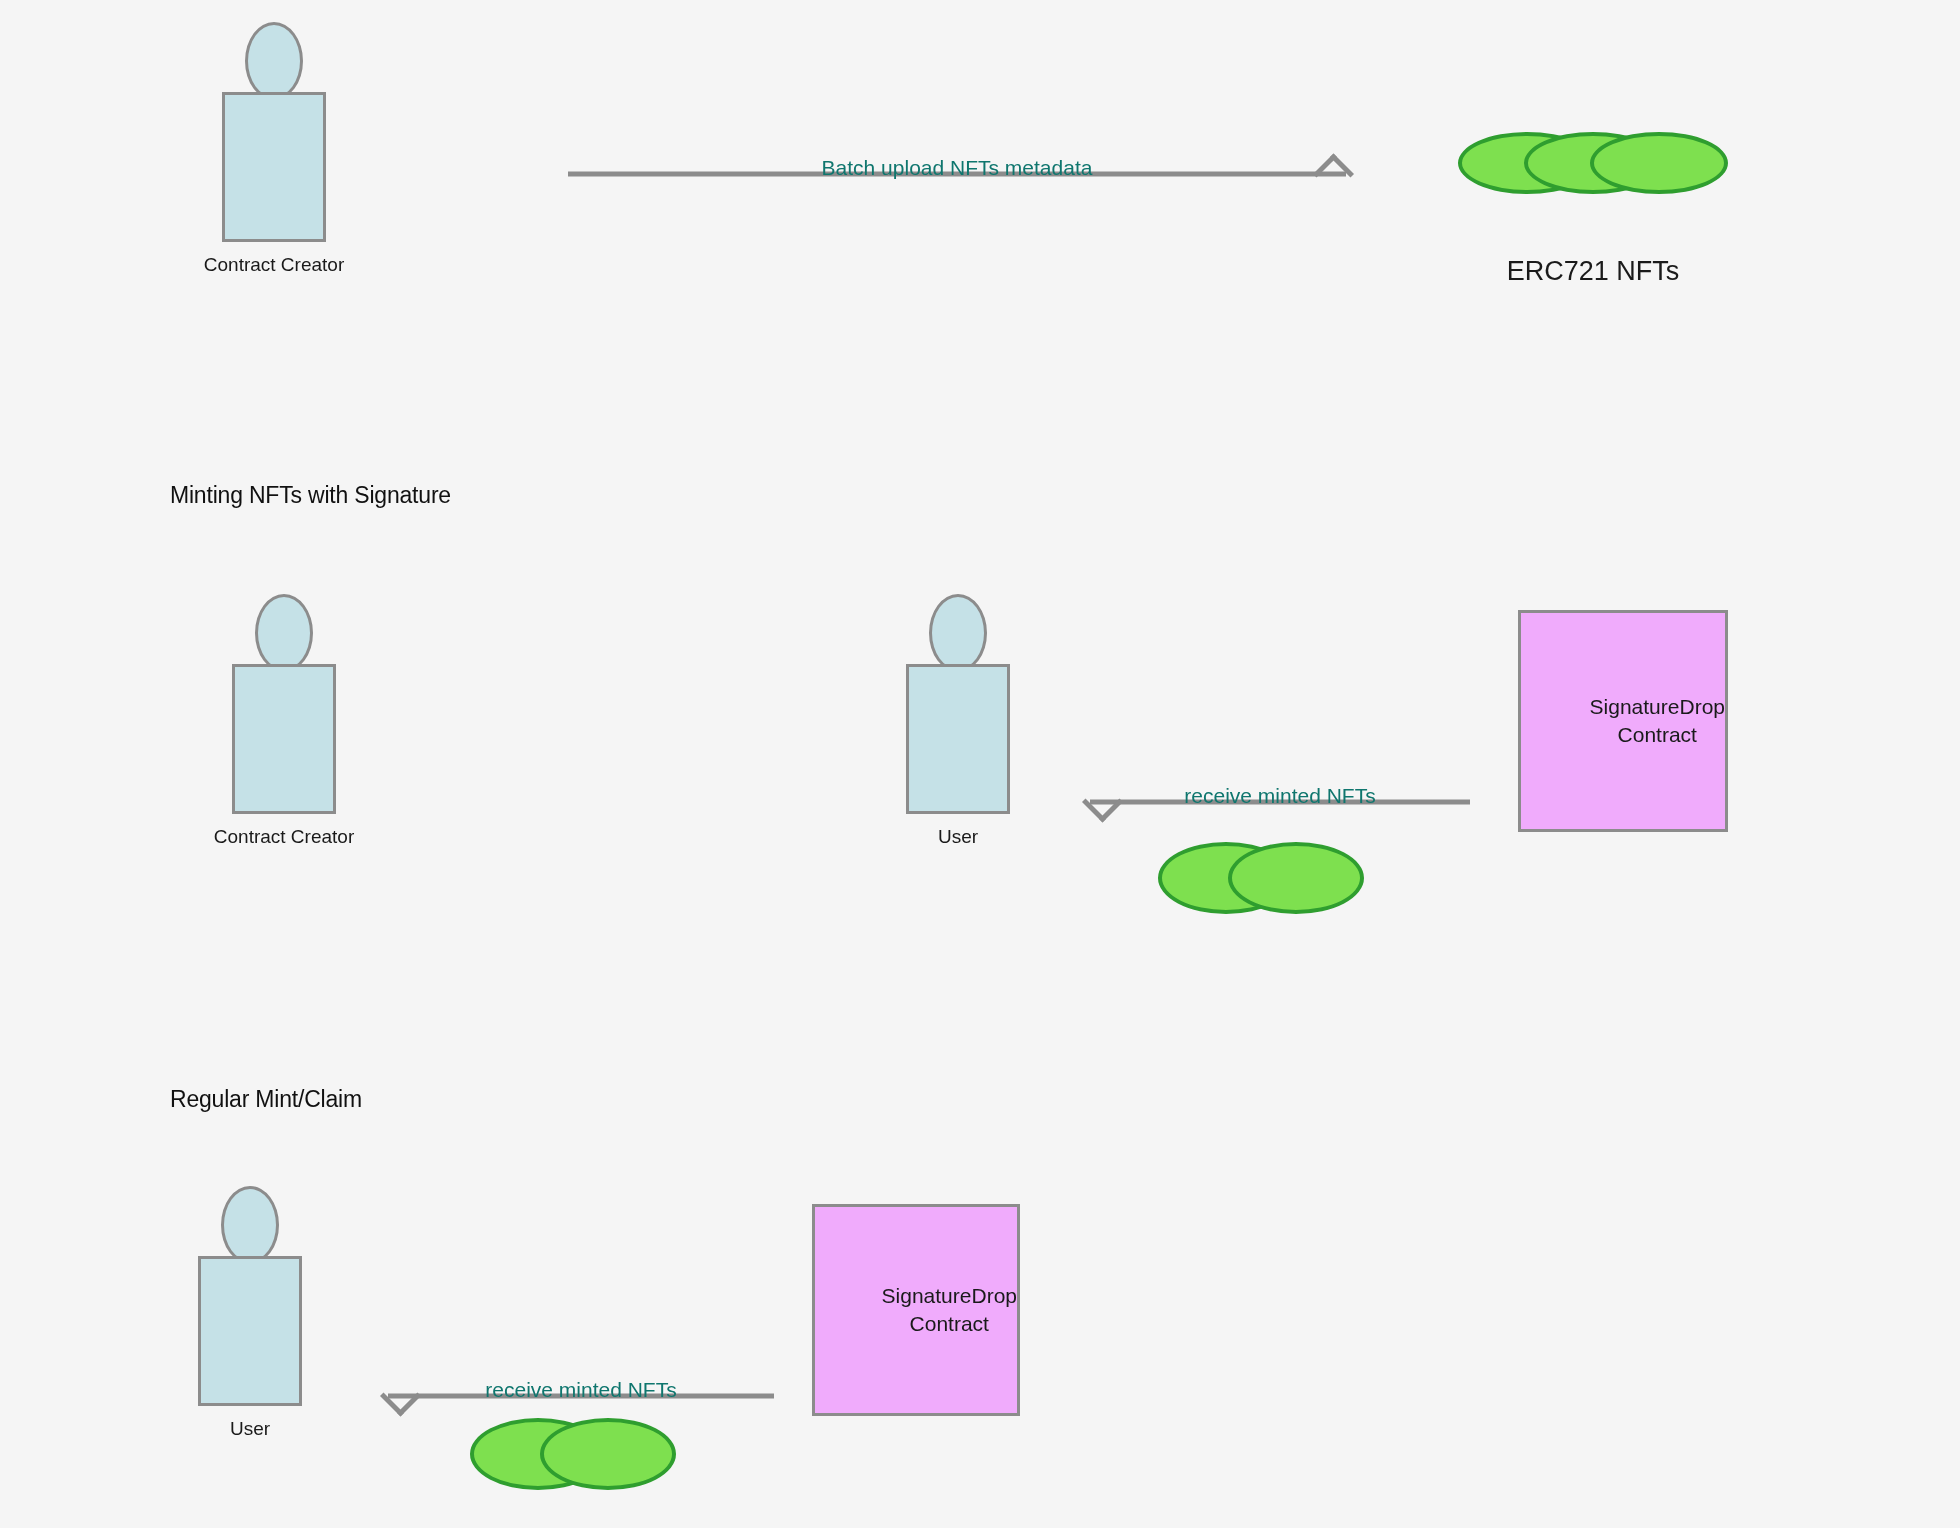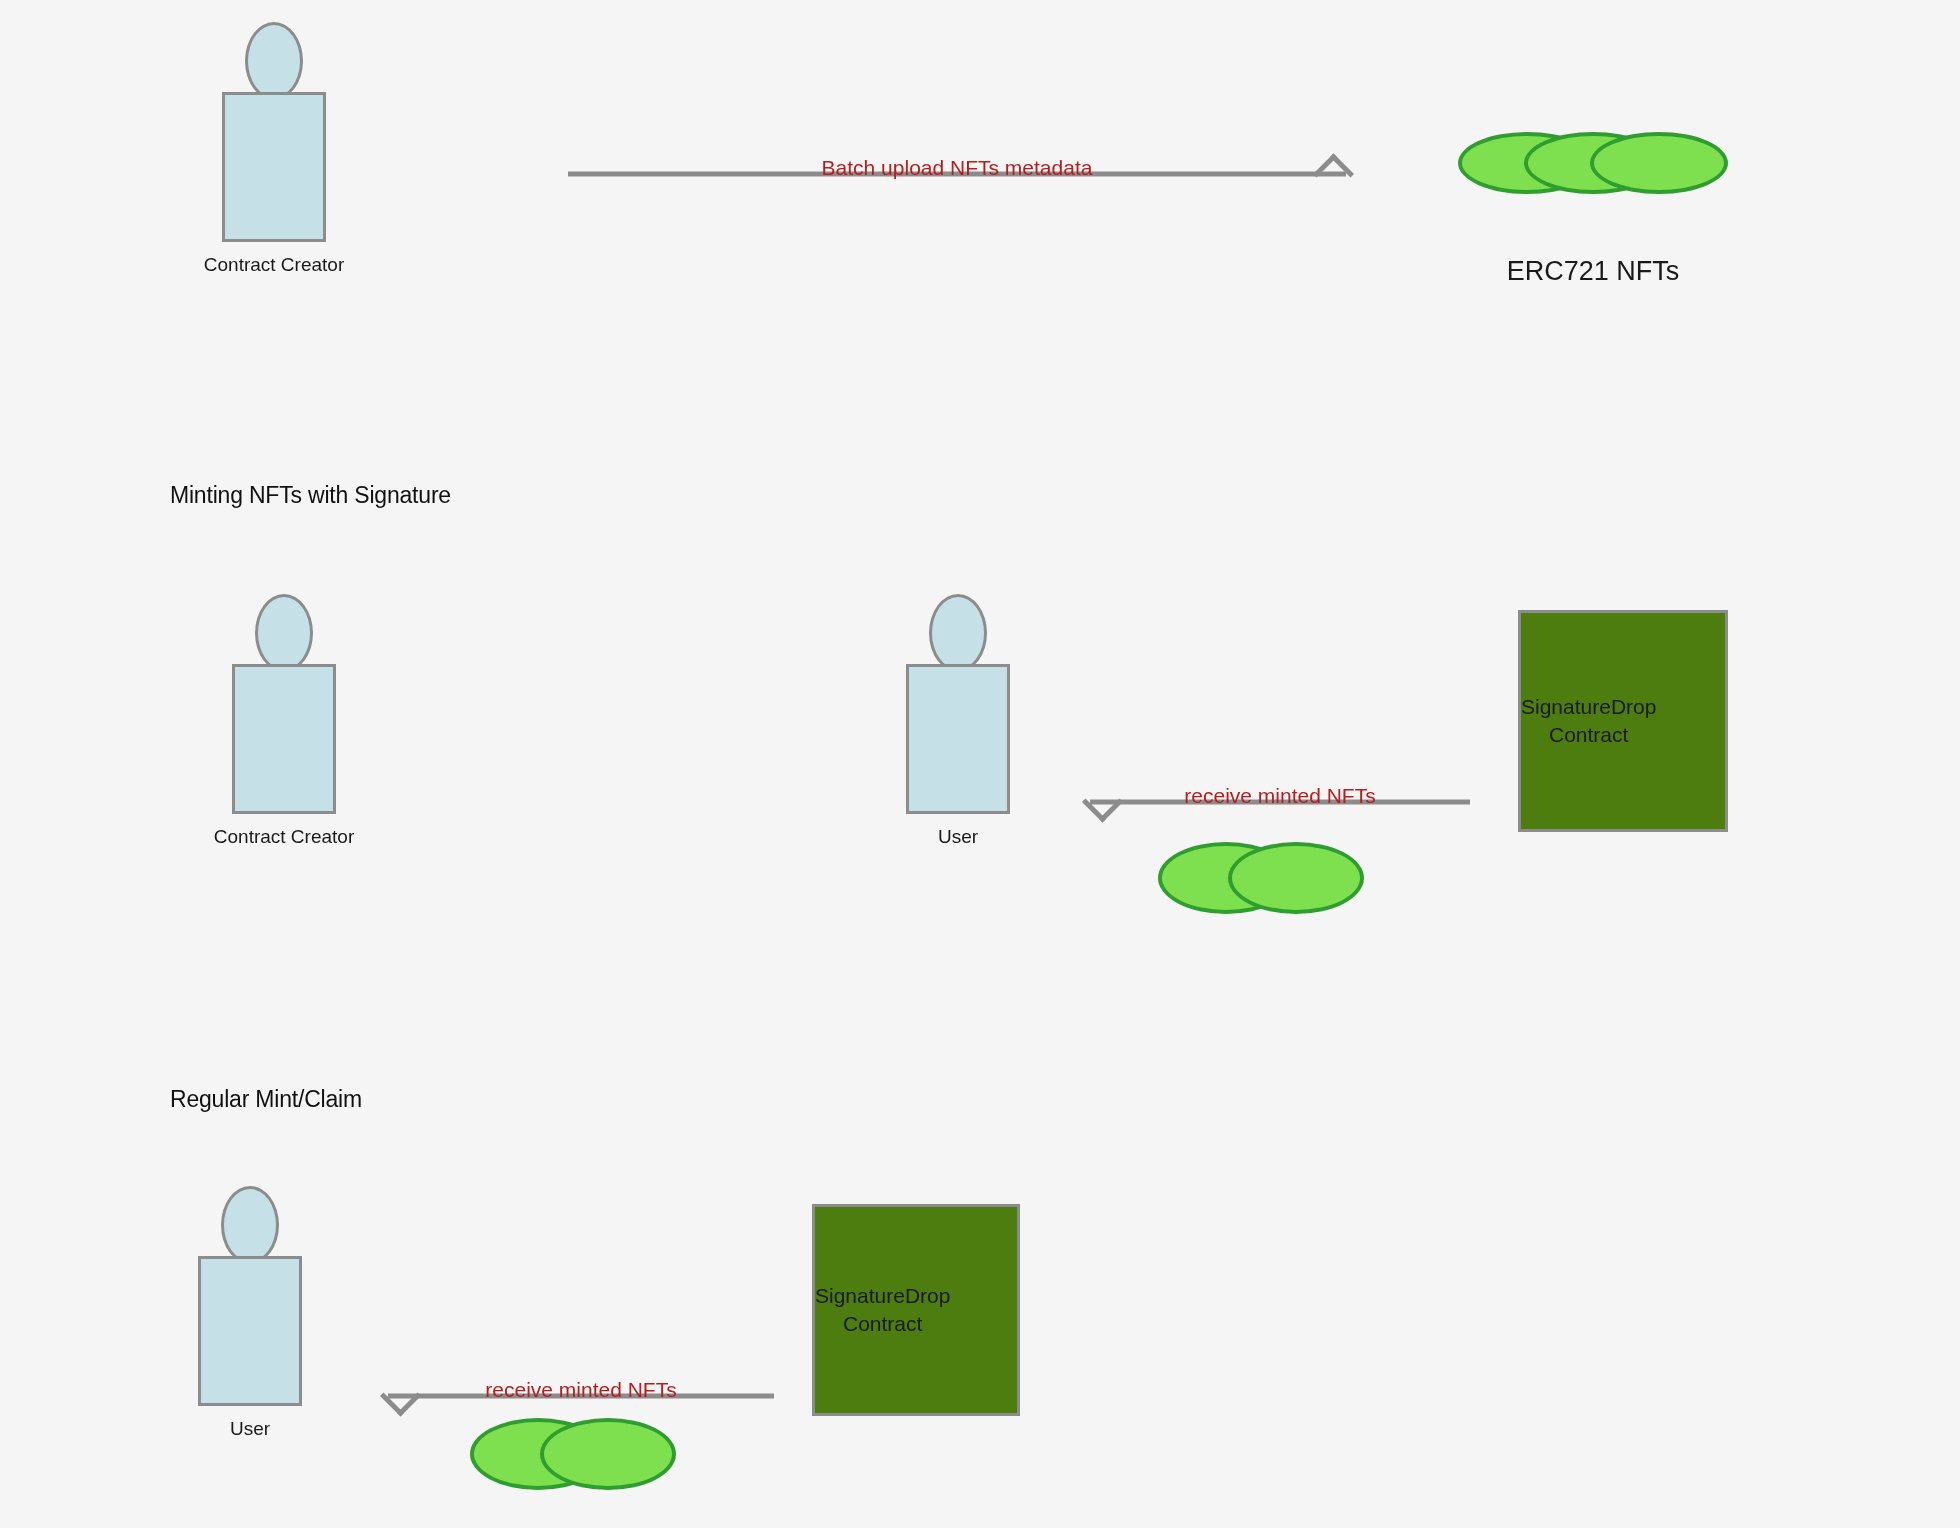--- a/index.html
+++ b/index.html
@@ -50,26 +50,26 @@
     transform: translateX(-50%);
     top: 232px;
     white-space: nowrap;
     font-size: 19px;
     color: #1a1a1a;
   }
 
   
   .contract-box {
     position: absolute;
-    background: #4d7c0f;
+    background: #f0abfc;
     border: 3px solid #8c8c8c;
     box-sizing: border-box;
     display: flex;
     align-items: center;
-    justify-content: flex-start;
+    justify-content: flex-end;
     text-align: center;
     font-size: 21px;
     color: #1a1a1a;
     line-height: 1.35;
   }
 
   
   .nft-cluster { position: absolute; }
   .nft-cluster .nft {
     position: absolute;
@@ -117,21 +117,21 @@
     transform: translateY(-50%) rotate(-45deg);
     border-width: 0 0 5px 5px;
   }
   .arrow .label {
     position: absolute;
     left: 50%;
     transform: translateX(-50%);
     bottom: 16px;
     white-space: nowrap;
     font-size: 21px;
-    color: #b91c1c;
+    color: #0f766e;
   }
 
   
   .section-heading {
     position: absolute;
     font-size: 23px;
     font-weight: normal;
     color: #111111;
     white-space: nowrap;
     letter-spacing: -0.2px;

